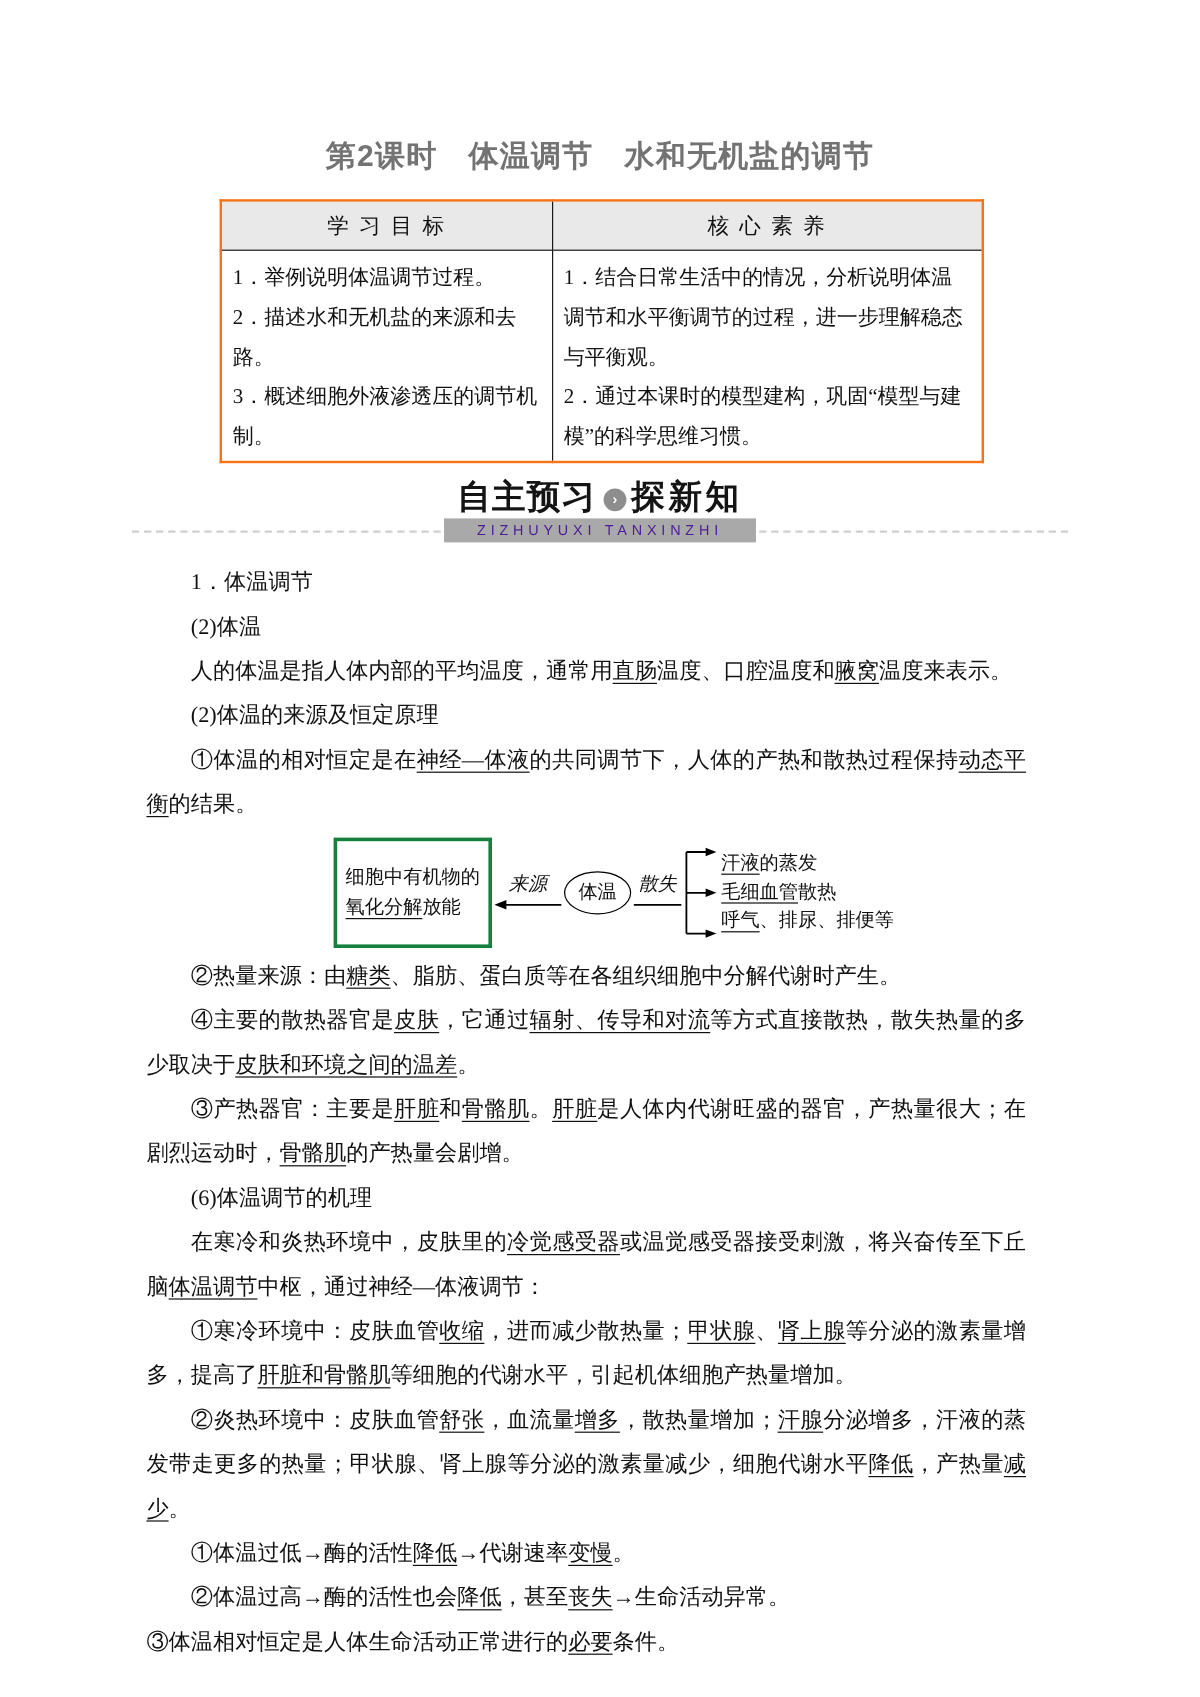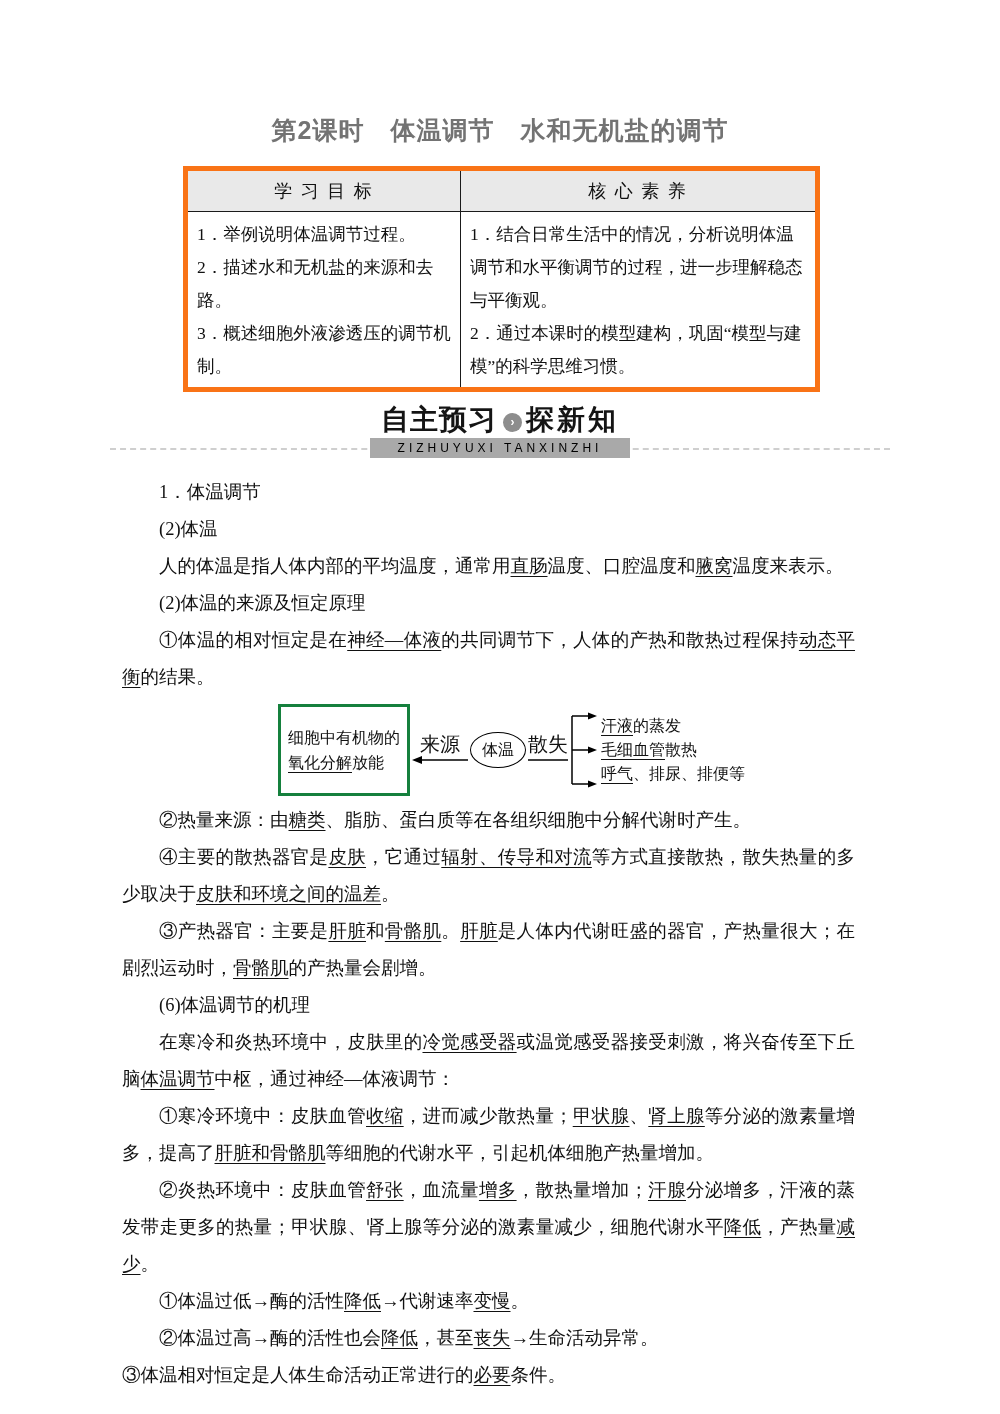--- a/index.html
+++ b/index.html
@@ -16,21 +16,21 @@
     text-align:center;
     font-family:"Liberation Sans","DejaVu Sans",sans-serif;
     font-size:25px; font-weight:bold; line-height:32px;
     letter-spacing:1px;
   }
   
   table.objectives {
     border-collapse:collapse;
     margin:20px 0 0 183px;
     width:637px;
-    border:5px solid #f97316;
+    border:2px solid #f97316;
     table-layout:fixed;
   }
   table.objectives th, table.objectives td { border:1px solid #1a1a1a; }
   table.objectives th {
     background:#e9e9e9;
     font-weight:normal; font-size:18px;
     padding:8px 4px; letter-spacing:2px;
   }
   table.objectives th.col-left  { width:43.5%; }
   table.objectives td {
@@ -54,21 +54,21 @@
     font-size:12px; line-height:19px; text-align:center;
     vertical-align:3px; margin:0 4px 0 6px; font-weight:bold;
   }
   .banner-sub-wrap { position:relative; height:22px; margin-top:2px; }
   .banner-dashed {
     position:absolute; left:110px; right:110px; top:10px;
     border-top:2px dashed #cfcfcf;
   }
   .banner-sub {
     position:relative; display:inline-block;
-    background:#a9a9a9; color:#000000;
+    background:#a9a9a9; color:#4c1d95;
     font-family:"Liberation Sans","DejaVu Sans",sans-serif;
     font-size:12px; line-height:18px; letter-spacing:4px;
     padding:1px 28px;
   }
   
   .content {
     margin:14px 145px 0 122px;
     font-size:18.5px; line-height:37px;
     text-align:justify;
   }
@@ -80,21 +80,21 @@
     display:flex; align-items:center; justify-content:center;
     padding-left:46px;
     margin:8px 0 6px 0;
     line-height:normal; text-indent:0;
   }
   .d-box {
     border:3px solid #15803d; padding:18px 7px;
     font-size:16px; line-height:25px; white-space:nowrap;
   }
   .d-arrow { display:flex; flex-direction:column; align-items:center; margin:0 2px; }
-  .d-arrow .d-label { font-size:20px; line-height:20px; white-space:nowrap; }
+  .d-arrow .d-label { font-size:16px; line-height:20px; white-space:nowrap;font-style:italic; }
   .d-ellipse {
     border:1.5px solid #000; border-radius:50%;
     font-size:16px; line-height:16px; white-space:nowrap;
     padding:9px 11px;
   }
   .d-branches {
     display:flex; flex-direction:column; justify-content:center;
     height:92px; margin-left:3px;
   }
   .branch-item { font-size:16px; line-height:24px; white-space:nowrap; }

